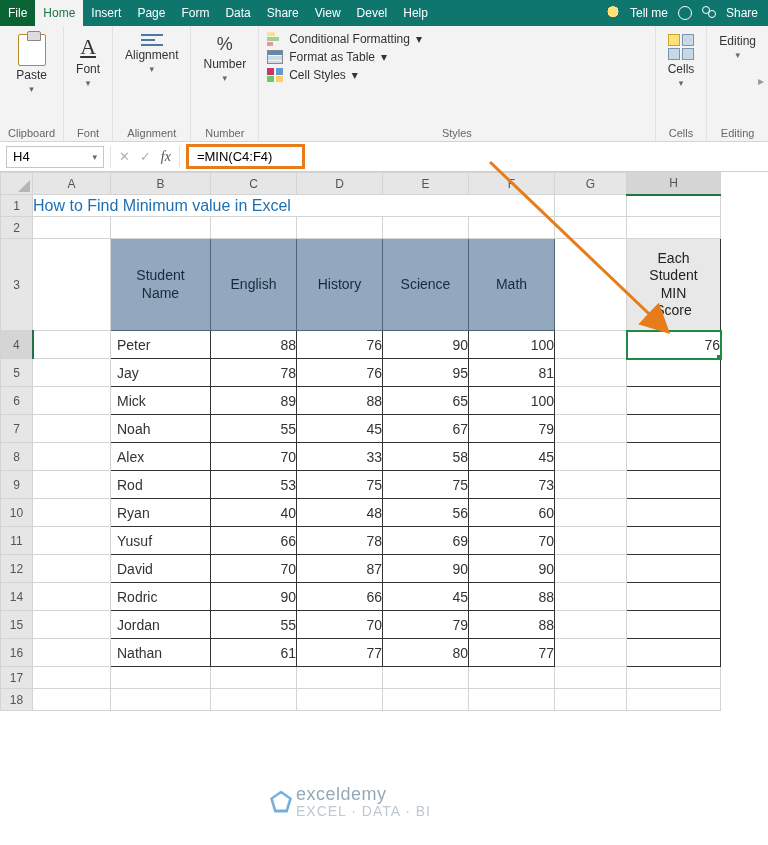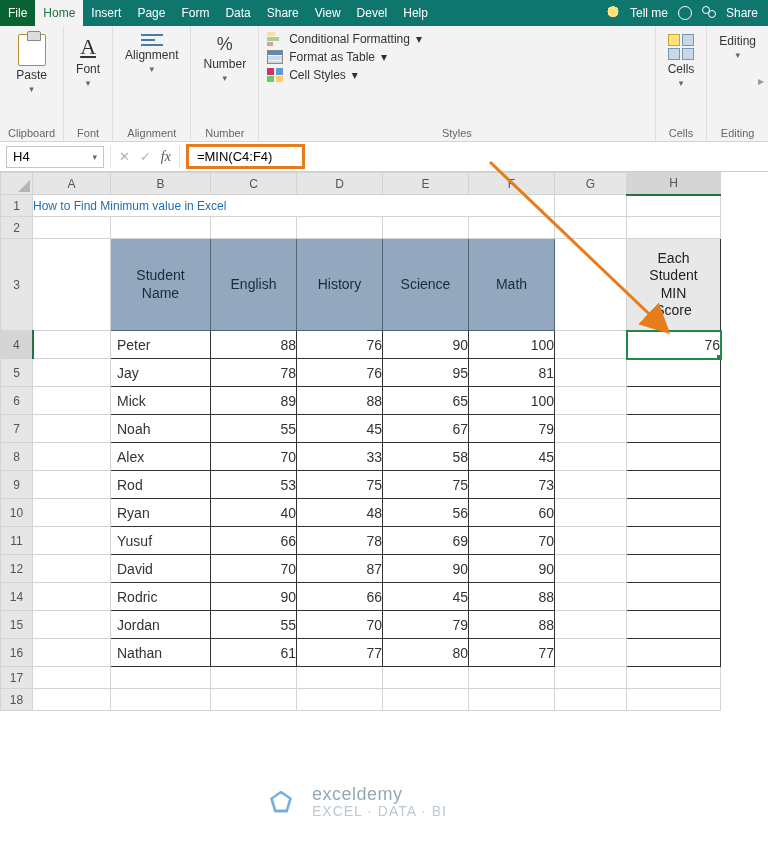--- a/index.html
+++ b/index.html
@@ -64,38 +64,38 @@
 .grid th, .grid td { border: 1px solid #d4d4d4; height: 22px; padding: 0; font-weight: normal; overflow: hidden; }
 .grid thead th { background: #e6e6e6; font-size: 12px; color: #555; text-align: center; position: relative; }
 .grid thead th.sel { background: #d5d5d5; border-bottom: 2px solid #217346; }
 .grid tbody th { background: #e6e6e6; font-size: 12px; color: #555; text-align: center; width: 32px; }
 .grid tbody th.sel { background: #d5d5d5; border-right: 2px solid #217346; }
 .corner { background: #e6e6e6; position: relative; }
 .corner::after { content: ""; position: absolute; right: 2px; bottom: 2px; border: 6px solid transparent; border-right-color: #b5b5b5; border-bottom-color: #b5b5b5; }
 td { text-align: right; padding: 0 6px 0 6px; white-space: nowrap; }
 
 
-.title-cell { color: #1f6fb3; font-weight: 600; font-size: 12px; text-align: left; padding-left: 4px; }
+.title-cell { color: #1f6fb3; font-weight: 600; font-size: 16px; text-align: left; padding-left: 4px; }
 
 
 .data-head { background: #93a8bf; color: #1a2a3a; font-weight: 700; text-align: center; border: 1px solid #4f6578 !important; height: 92px !important; padding: 4px 2px; line-height: 1.25; vertical-align: middle; }
 .min-head { background: #e8e8e8; color: #222; font-weight: 700; text-align: center; border: 1px solid #333 !important; height: 92px !important; padding: 4px 2px; line-height: 1.25; }
 .data-cell { border: 1px solid #333 !important; height: 28px !important; }
 .data-cell.name { text-align: left; padding-left: 6px; }
 .min-cell { border: 1px solid #333 !important; height: 28px !important; text-align: right; padding-right: 10px; }
 
 
 .sel-cell { outline: 2px solid #1e8a46; outline-offset: -1px; position: relative; }
 .sel-cell::after { content: ""; position: absolute; right: -3px; bottom: -3px; width: 6px; height: 6px; background: #1e8a46; }
 
 
 .arrow-svg { position: absolute; pointer-events: none; }
 
 
-.watermark { position: absolute; left: 270px; top: 612px; display: flex; align-items: center; gap: 20px; opacity: .9; }
+.watermark { position: absolute; left: 270px; top: 612px; display: flex; align-items: center; gap: 4px; opacity: .9; }
 .wm-logo { width: 22px; height: 22px; background: #69a7d6; clip-path: polygon(50% 0,100% 35%,80% 100%,20% 100%,0 35%); position: relative; }
 .wm-logo::after { content: ""; position: absolute; inset: 3px; background: #fff; clip-path: polygon(50% 0,100% 35%,80% 100%,20% 100%,0 35%); }
 .wm-text { color: #8aa0b0; font-size: 18px; letter-spacing: .5px; }
 .wm-sub { color: #b6c3cc; font-size: 14px; letter-spacing: 1px; margin-top: -2px; }
 
 .ribbon .chev-right { position: absolute; right: 4px; top: 48px; font-size: 12px; color: #999; }
 </style>
 </head>
 <body>
 

